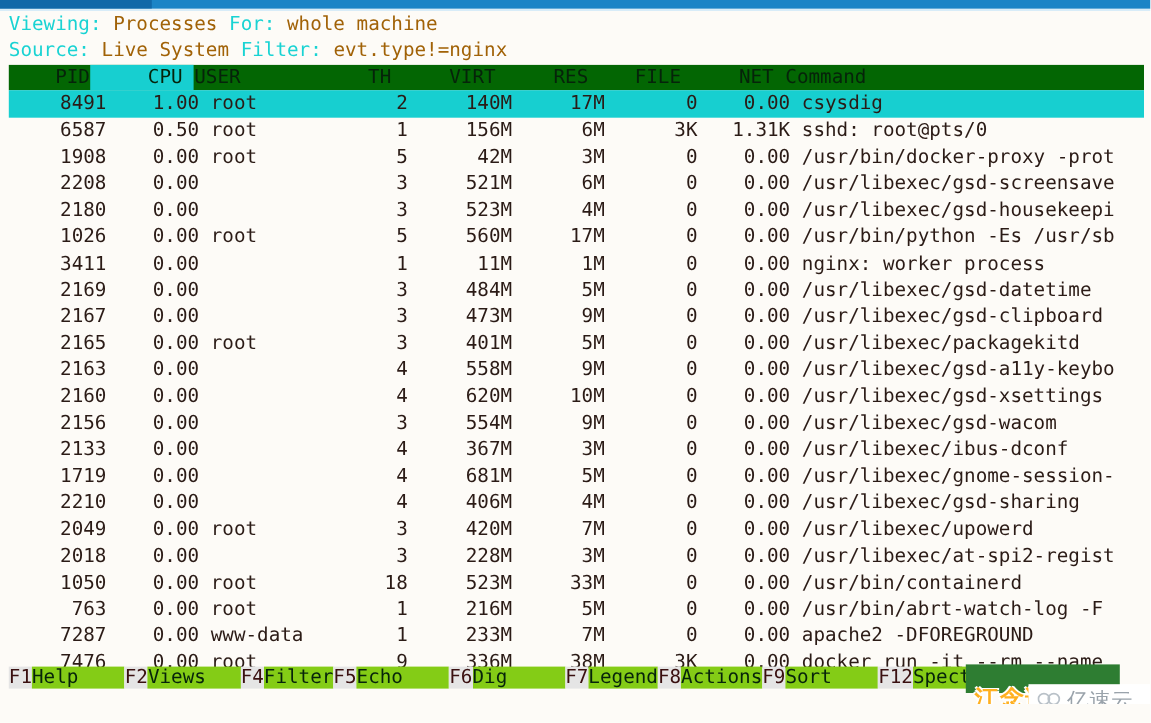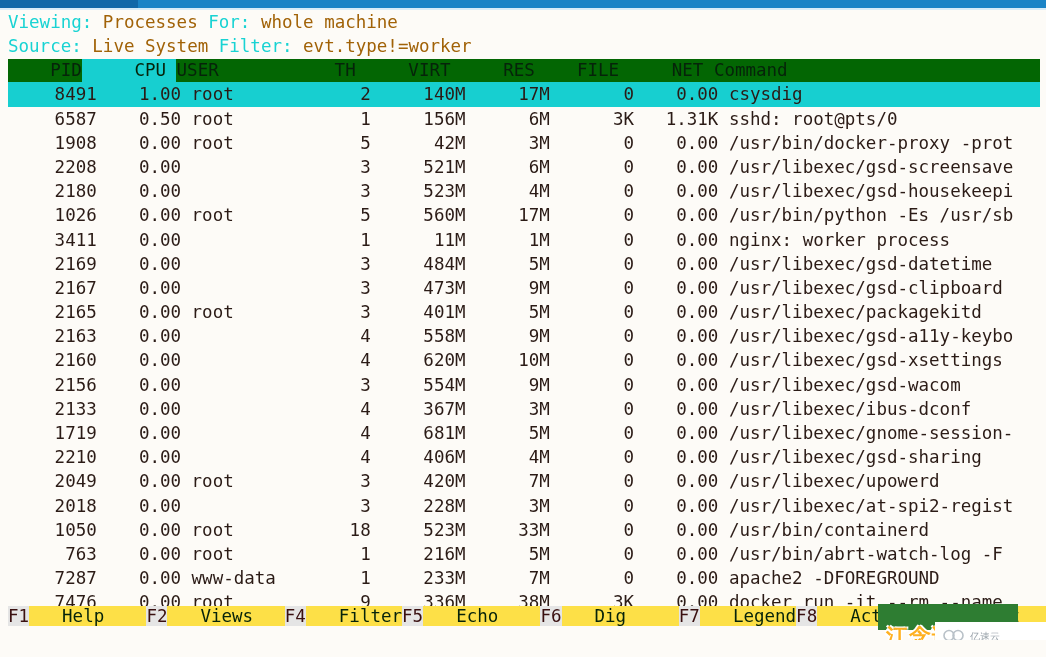--- a/index.html
+++ b/index.html
@@ -133,22 +133,21 @@
     left: 8px; top: 0;
     white-space: pre;
   }
   .fk-num {
     color: #3a1010;
     background: #e5e5e5;
     margin-top: 28px;
   }
   .fk-lbl {
     color: #06230a;
-    background: #fde047;
-    padding-left: 33px;
+    background: #84cc16;
   }
 
   
   #wm-green {
     position: absolute;
     left: 878px; top: 604px;
     width: 140px;
     height: 26px;
     background: #2e7d32;
     overflow: hidden;
@@ -187,21 +186,21 @@
     background: #ffffff;
     display: flex;
     align-items: center;
     gap: 5px;
     padding-left: 8px;
     box-sizing: border-box;
   }
   #wm-badge .badge-icon { flex: 0 0 auto; }
   #wm-badge .badge-text {
     font-family: "DejaVu Sans", sans-serif;
-    font-size: 10px;
+    font-size: 20px;
     color: #9aa3ab;
     white-space: nowrap;
   }
 
   #bottom-pad {
     position: absolute;
     left: 0; top: 640px;
     width: 1046px;
     height: 17px;
     background: #fdfbf7;
@@ -223,21 +222,21 @@
     <div id="top-bar-progress"></div>
   </div>
   <div id="top-bar-hairline"></div>
 
   <div id="left-edge"></div>
 
   <div id="terminal">
 
     <div class="tline"><span class="label-cyan">Viewing:</span><span class="val"> </span><span class="val">Processes</span><span class="val"> </span><span class="label-cyan">For:</span><span class="val"> </span><span class="val">whole machine</span></div>
 
-    <div class="tline"><span class="label-cyan">Source:</span><span class="val"> </span><span class="val">Live System</span><span class="val"> </span><span class="label-cyan">Filter:</span><span class="val"> </span><span class="val">evt.type!=worker</span></div>
+    <div class="tline"><span class="label-cyan">Source:</span><span class="val"> </span><span class="val">Live System</span><span class="val"> </span><span class="label-cyan">Filter:</span><span class="val"> </span><span class="val">evt.type!=nginx</span></div>
 
     <div id="col-header">
       <div class="hdr-bg"></div>
       <div class="hdr-sort-bg" id="sort-highlight" style="left: 81.64px; width: 94.68px;"></div>
       <div class="hdr-text" id="hdr-text">    PID     CPU USER           TH     VIRT     RES    FILE     NET Command</div>
     </div>
 
     <div id="rows">
         <div class="row selected"><div class="row-bg"></div><div class="row-text">   8491    1.00 root            2     140M     17M       0    0.00 csysdig</div></div>
         <div class="row"><div class="row-bg"></div><div class="row-text">   6587    0.50 root            1     156M      6M      3K   1.31K sshd: root@pts/0</div></div>

